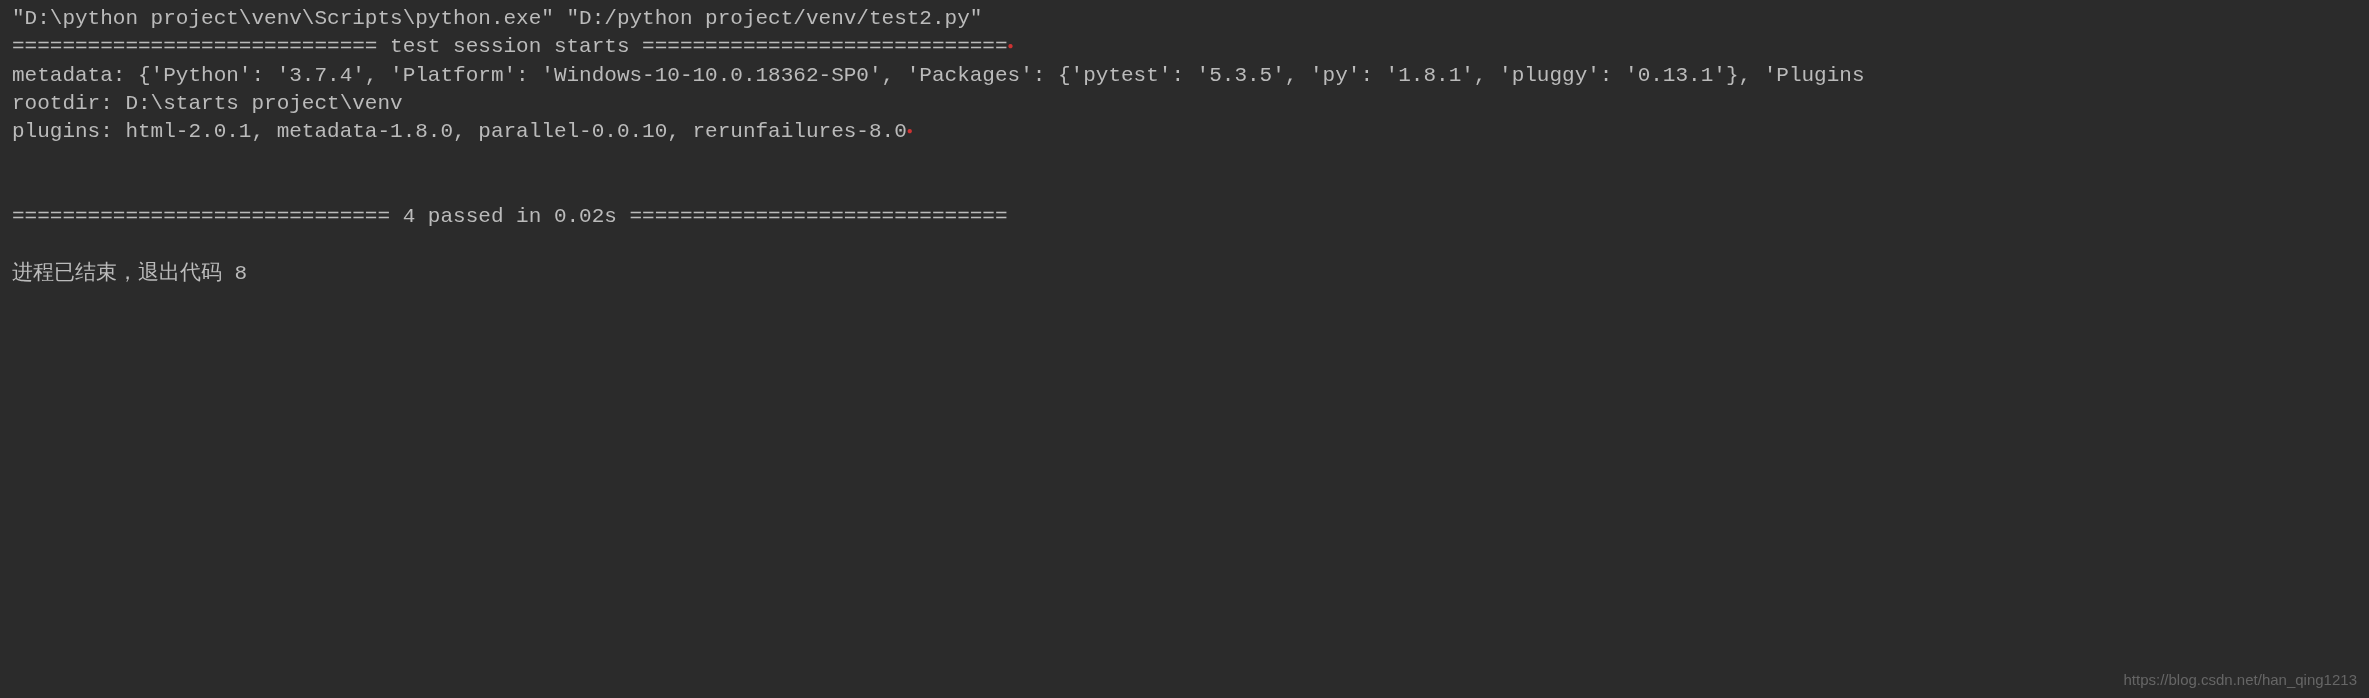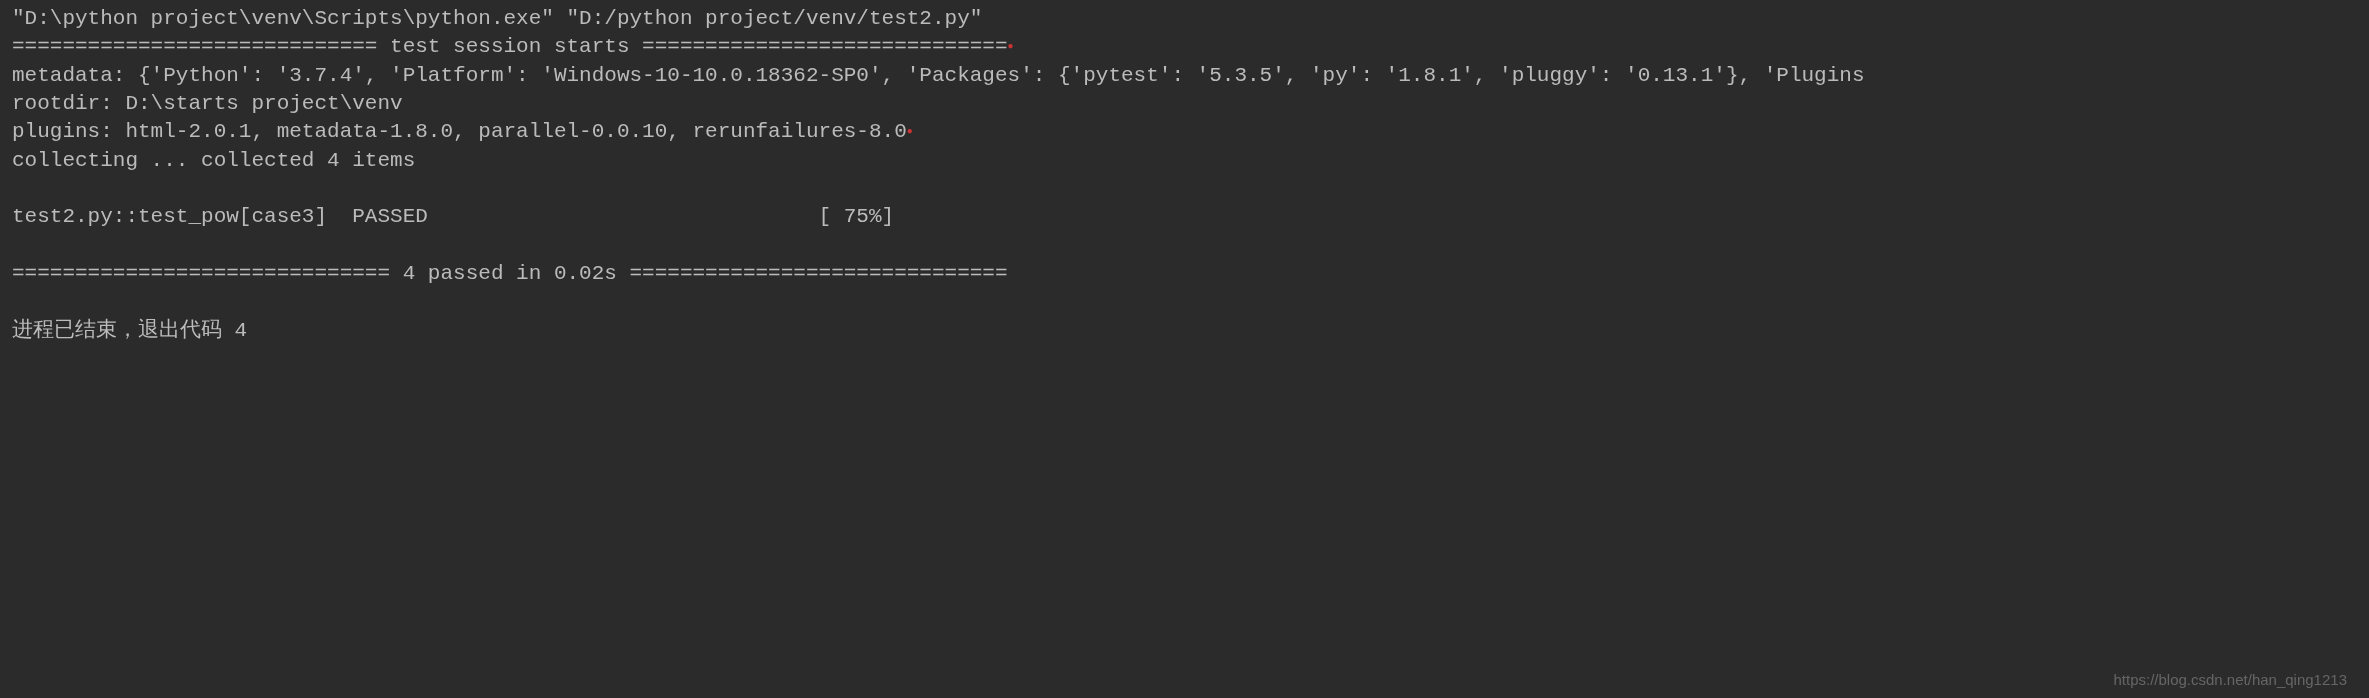--- a/index.html
+++ b/index.html
@@ -33,42 +33,40 @@
     }
     .dot {
       color: #cc3333;
       font-size: 10px;
       vertical-align: middle;
       display: inline-block;
     }
     .watermark {
       position: absolute;
       bottom: 8px;
-      right: 22px;
+      right: 12px;
       color: #666666;
       font-size: 15px;
       font-family: Arial, sans-serif;
     }
     .blank-line {
       height: 1.35em;
     }
   </style>
 </head>
 <body>
 
 <div>
   <div class="terminal-line">"D:\python project\venv\Scripts\python.exe" "D:/python project/venv/test2.py"</div>
   <div class="terminal-line"><span>============================= test session starts =============================</span><span class="dot">●</span></div>
   <div class="terminal-line">metadata: {'Python': '3.7.4', 'Platform': 'Windows-10-10.0.18362-SP0', 'Packages': {'pytest': '5.3.5', 'py': '1.8.1', 'pluggy': '0.13.1'}, 'Plugins</div>
   <div class="terminal-line">rootdir: D:\starts project\venv</div>
   <div class="terminal-line"><span>plugins: html-2.0.1, metadata-1.8.0, parallel-0.0.10, rerunfailures-8.0</span><span class="dot">●</span></div>
-  <div class="terminal-line">collecting ... collected 4 items</div>
   <div class="blank-line"></div>
   <div id="test-results">
-      <div class="terminal-line">test2.py::test_pow[case3]  PASSED                               [ 75%]</div>
     </div>
   <div class="blank-line"></div>
   <div class="terminal-line">============================== 4 passed in 0.02s ==============================</div>
   <div class="blank-line"></div>
-  <div class="terminal-line">进程已结束，退出代码 4</div>
+  <div class="terminal-line">进程已结束，退出代码 8</div>
 </div>
 
 <div class="watermark">https://blog.csdn.net/han_qing1213</div>
 
 </body></html>

